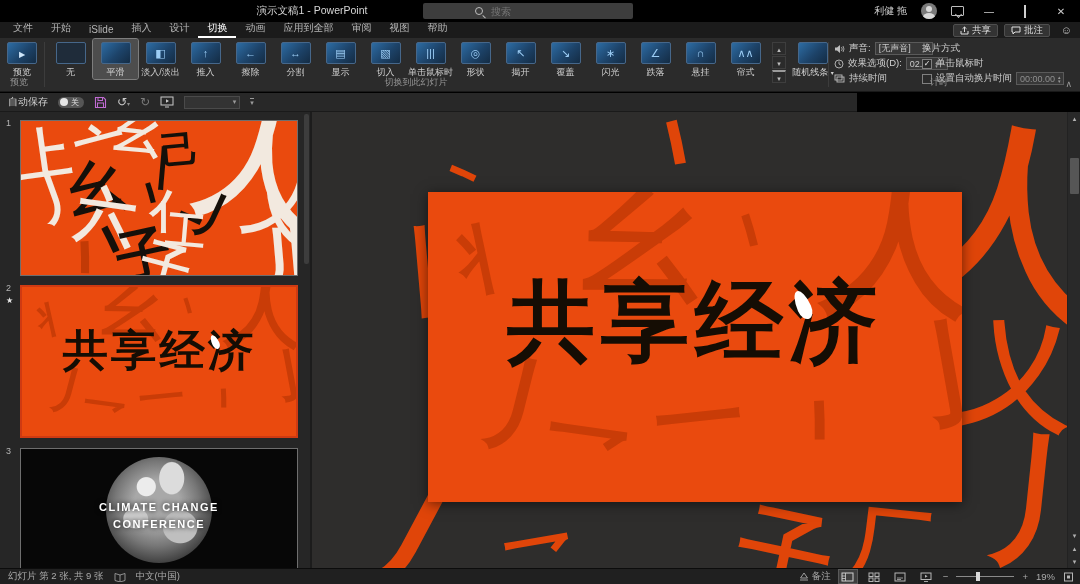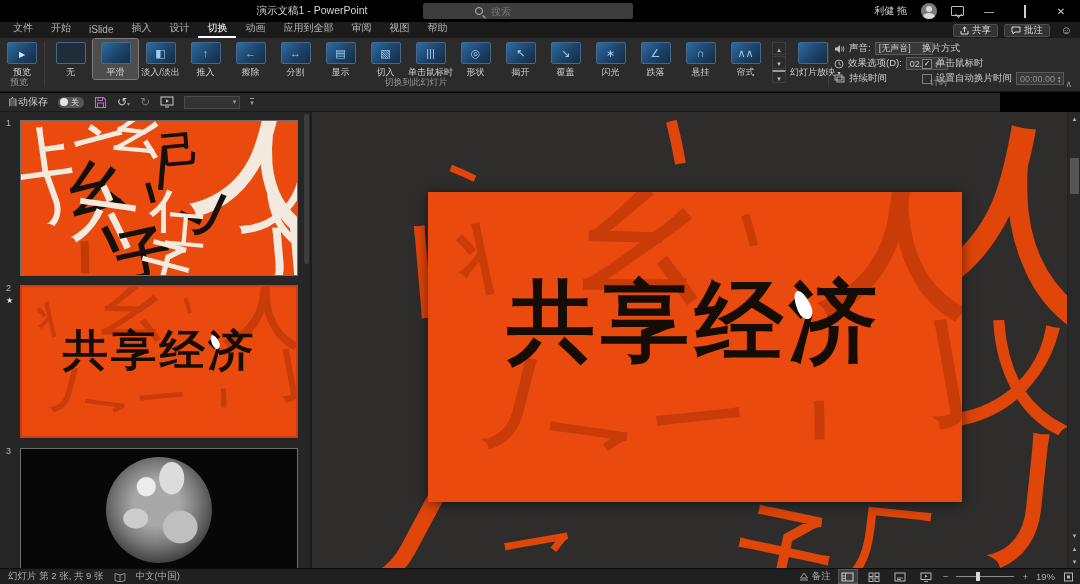--- a/index.html
+++ b/index.html
@@ -51,21 +51,21 @@
   .trow{display:flex;align-items:center;gap:4px;height:15px;white-space:nowrap}
   .ddl{background:#383838;border:1px solid #5a5a5a;height:13px;display:inline-flex;align-items:center;
     justify-content:space-between;color:#c9c9c9;font-size:9px;padding:0 3px;gap:4px}
   .spin{background:#383838;border:1px solid #5a5a5a;height:13px;display:inline-flex;align-items:center;color:#c9c9c9;font-size:9px;padding:0 1px 0 3px}
   .spin .updown{display:flex;flex-direction:column;font-size:5px;color:#9a9a9a;line-height:4px;margin-left:3px}
   .cbx{width:10px;height:10px;border:1px solid #808080;background:#2b2b2b;display:inline-flex;align-items:center;justify-content:center;
     font-size:8px;color:#e8e8e8;line-height:10px}
   .advance{position:absolute;left:922px;top:3px;font-size:9.5px;color:#cfcfcf}
   .collapse{position:absolute;right:8px;bottom:2px;color:#9a9a9a;font-size:9px}
   
-  .qatrow{position:absolute;top:93px;left:0;width:1000px;height:19px;background:#282828;border-bottom:1px solid #1a1a1a;
+  .qatrow{position:absolute;top:93px;left:0;width:857px;height:19px;background:#282828;border-bottom:1px solid #1a1a1a;
     display:flex;align-items:center;gap:10px;padding-left:8px;font-size:10px;color:#cfcfcf}
   .toggle{width:26px;height:11px;border-radius:6px;background:#565656;position:relative;display:flex;align-items:center}
   .toggle .knob{width:8px;height:8px;border-radius:50%;background:#e6e6e6;margin-left:2px}
   .toggle .state{font-size:8px;color:#e0e0e0;margin-left:3px}
   .qico{font-size:12px;color:#c9c9c9;line-height:1}
   .qcombo{width:56px;height:13px;background:#333;border:1px solid #4a4a4a;display:flex;align-items:center;justify-content:flex-end;padding:0 3px;color:#9a9a9a;font-size:7px}
   
   .main{position:absolute;top:112px;left:0;width:1080px;height:456px;display:flex}
   .panel{width:310px;background:#262626;position:relative;overflow:hidden}
   .splitter{width:2px;background:#1c1c1c}
@@ -259,21 +259,21 @@
     </div>
 
   <div class="gscroll">
     <div class="gsbtn">▴</div>
     <div class="gsbtn">▾</div>
     <div class="gsbtn more">▾</div>
   </div>
 
   <div class="bigbtn" style="left:790px;width:46px">
     <div class="ticon"></div>
-    <div class="blabel"><span>幻灯片放映</span> <span style="font-size:6px">▾</span></div>
+    <div class="blabel"><span>随机线条</span> <span style="font-size:6px">▾</span></div>
   </div>
   <span class="grplabel" style="left:366px;width:100px;text-align:center">切换到此幻灯片</span>
   <div class="vdiv" style="left:828px"></div>
 
   <div class="timing">
     <div class="trow">
       <svg width="11" height="10" viewBox="0 0 11 10">
           <path d="M1 3.5h2L6 1v8L3 6.5H1z" fill="#bdbdbd"></path>
           <path d="M7.5 3q1.5 2 0 4M9 2q2 3 0 6" stroke="#bdbdbd" fill="none" stroke-width=".8"></path>
         </svg>
@@ -401,20 +401,24 @@
             </div>
           <div class="slide-text">共享经济</div>
           <div class="petal"></div>
         </div>
       </div>
     </div>
 
     <span class="snum" style="top:334px">3</span>
     <div class="thumb" style="top:336px;height:156px;background:#070707">
       <div class="globe"></div>
+      <div class="t3text">
+        <div>CLIMATE CHANGE</div>
+        <div>CONFERENCE</div>
+      </div>
     </div>
     <div class="pscroll"></div>
   </div>
 
   <div class="splitter"></div>
 
   <div class="canvas">
     <div>
 
     <span class="frag" style="left: 598px; top: 6px; position: absolute; font-size: 200px; transform: rotate(10deg); color: rgb(224, 69, 9);">人</span>

